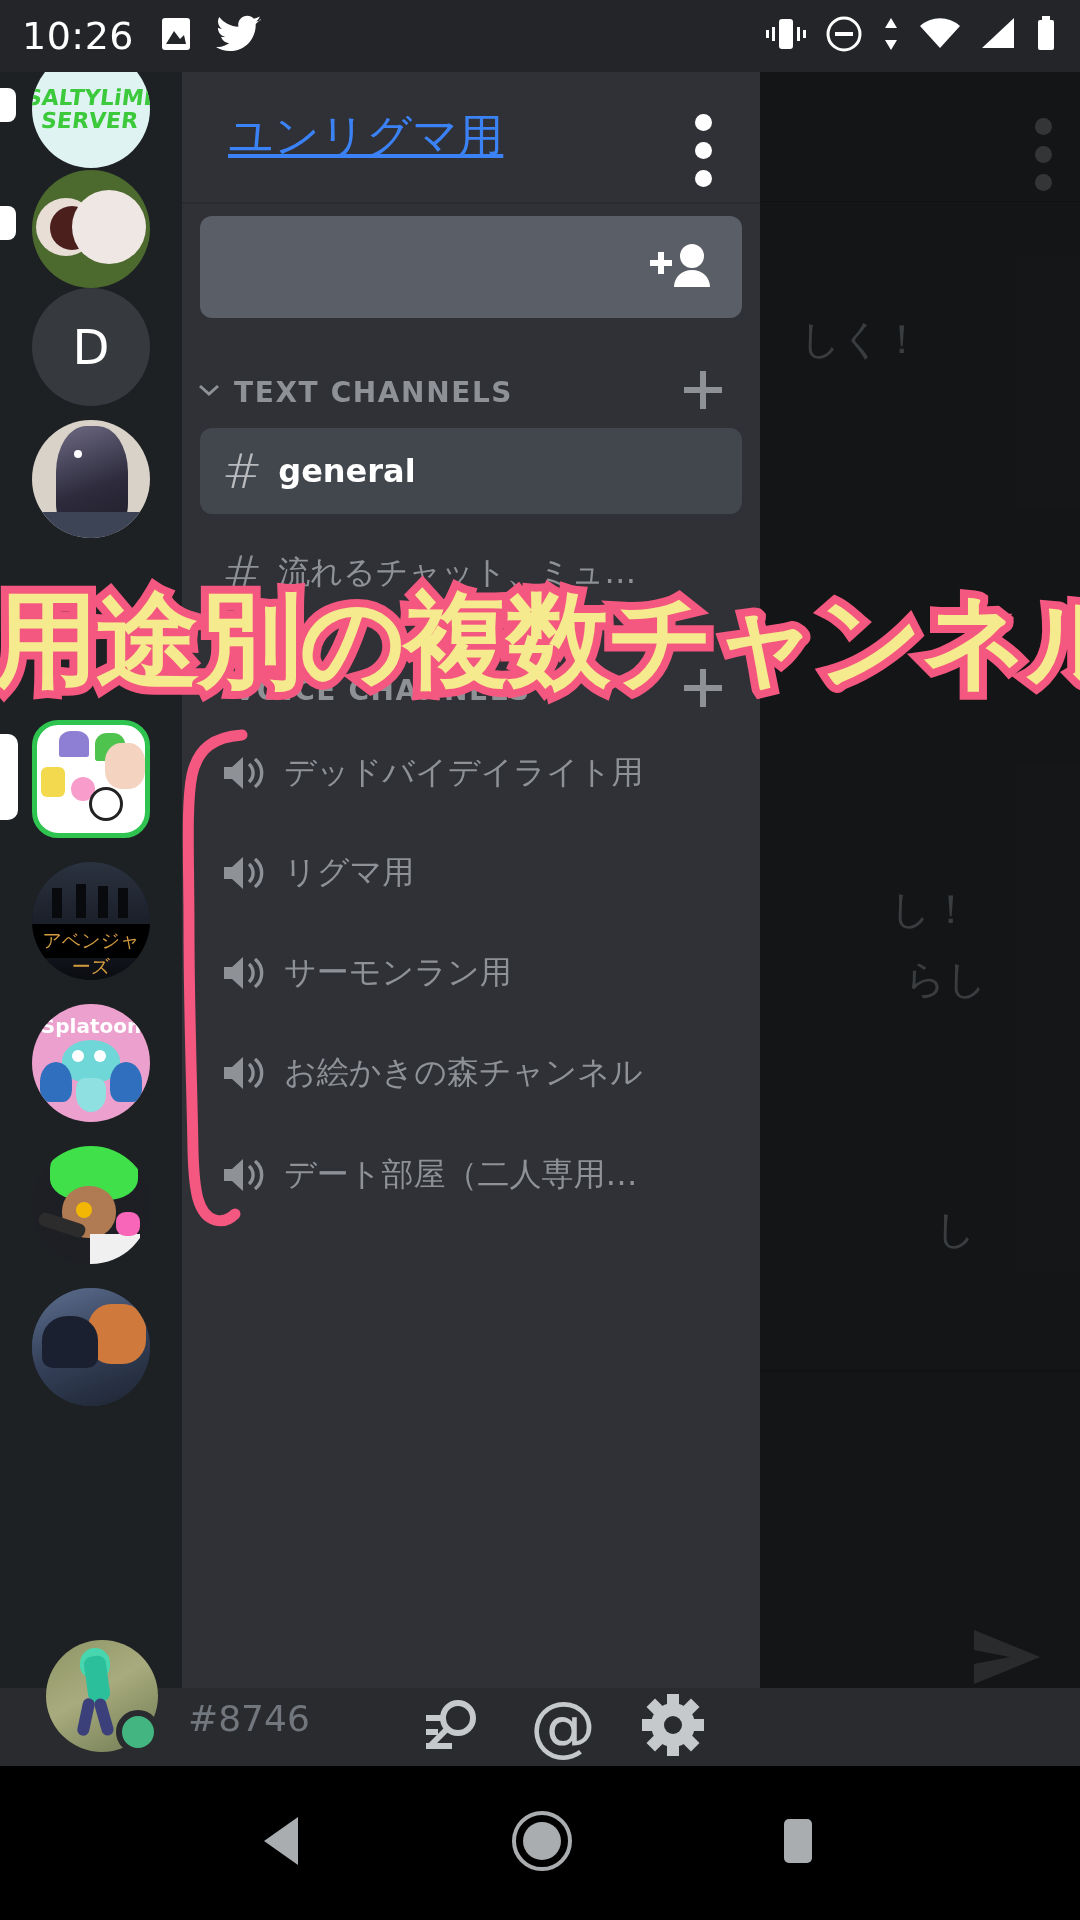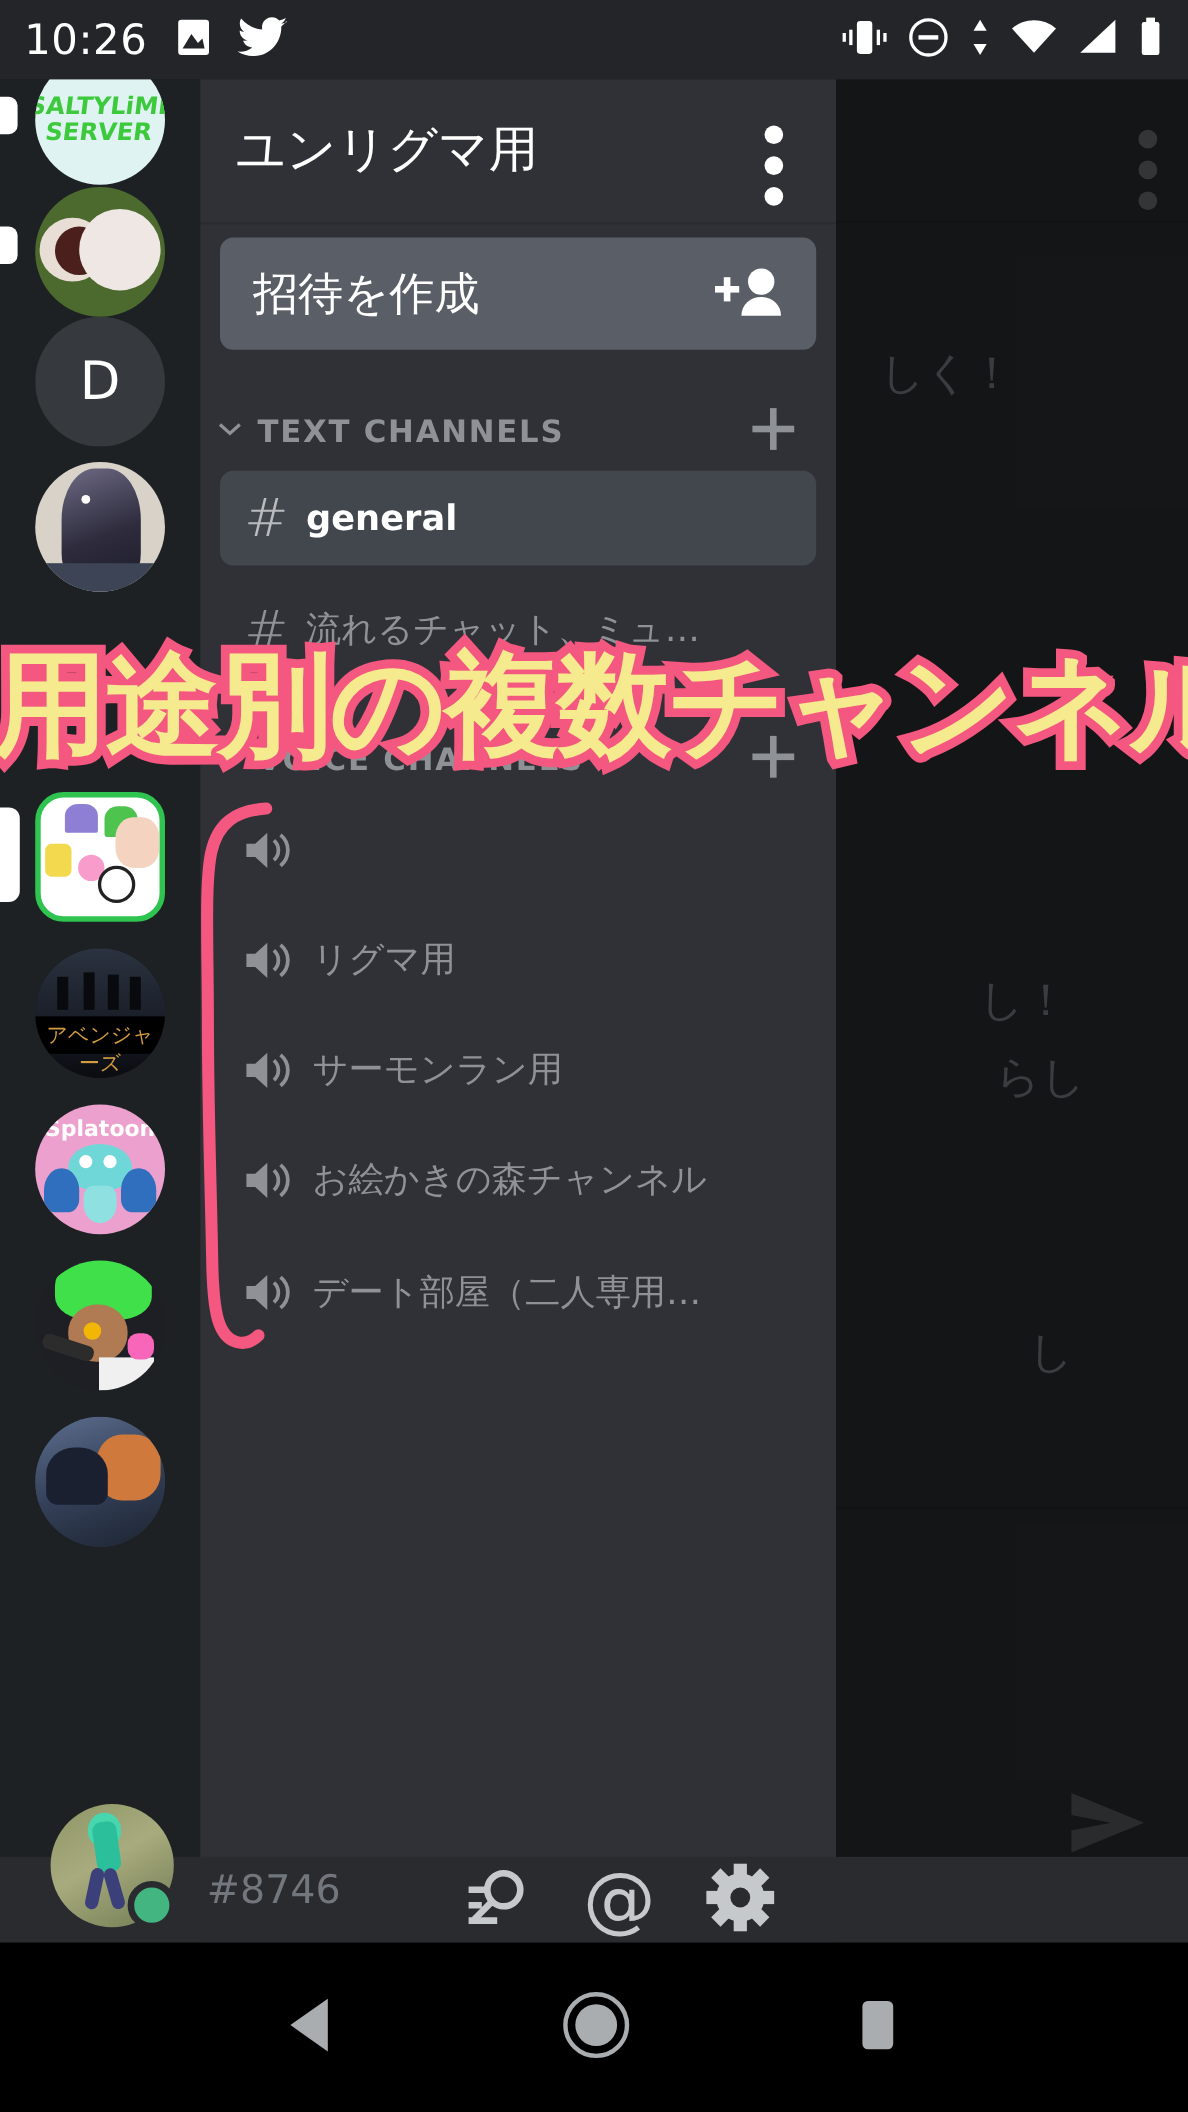--- a/index.html
+++ b/index.html
@@ -59,22 +59,22 @@
     background:#36393e; color:#fff; font-size:48px;
   }
 
   
   #drawer{
     position:absolute; left:182px; top:72px; width:578px; height:1694px;
     background:#2f3136; z-index:30;
   }
   #drawer-head{ position:absolute; left:0; top:0; width:578px; height:130px; }
   #server-name{
-    position:absolute; left:32px; top:34px; color:#ffffff; font-size:45px;
-    font-family:"DejaVu Sans","Liberation Sans",sans-serif; white-space:nowrap;
+    position:absolute; left:46px; top:34px; color:#3b82f6; font-size:45px;
+    font-family:"DejaVu Sans","Liberation Sans",sans-serif; white-space:nowrap;text-decoration:underline;
   }
   #drawer-kebab{ position:absolute; right:48px; top:42px; }
   #head-divider{ position:absolute; left:0; top:130px; width:578px; height:2px; background:#292b2f; }
 
   #invite-btn{
     position:absolute; left:18px; top:144px; width:542px; height:102px;
     background:#5a5e66; border-radius:12px;
     display:flex; align-items:center; padding:0 30px;
   }
   #invite-btn .lbl{ color:#fff; font-size:41px; }
@@ -257,21 +257,20 @@
       <div id="server-name">ユンリグマ用</div>
       <div id="drawer-kebab">
         <div class="kebab-dot"></div>
           <div class="kebab-dot"></div>
           <div class="kebab-dot" style="margin-bottom:0"></div>
       </div>
     </div>
     <div id="head-divider"></div>
 
     <div id="invite-btn">
-      <span class="lbl">招待を作成</span>
       <span class="ico">
         <svg width="62" height="48" viewBox="0 0 62 48">
           <rect x="0" y="19" width="22" height="6" fill="#fff"></rect>
             <rect x="8" y="11" width="6" height="22" fill="#fff"></rect>
           <circle cx="42" cy="15" r="12" fill="#fff"></circle>
           <path d="M24 46c0-10 8-17 18-17s18 7 18 17z" fill="#fff"></path>
         </svg>
       </span>
     </div>
 
@@ -316,20 +315,21 @@
     </div>
 
     <div class="chan" style="top:658px;">
       <span class="vico">
         <svg width="44" height="38" viewBox="0 0 44 38">
             <polygon points="2,13 10,13 21,3 21,35 10,25 2,25" fill="#8e9297"></polygon>
             <path d="M27 10a12 12 0 010 18" fill="none" stroke="#8e9297" stroke-width="3.4"></path>
             <path d="M33 5a18 18 0 010 28" fill="none" stroke="#8e9297" stroke-width="3.4"></path>
           </svg>
       </span>
+      <span class="cname">デッドバイデイライト用</span>
     </div>
 
     <div class="chan" style="top:758px;">
       <span class="vico">
         <svg width="44" height="38" viewBox="0 0 44 38">
             <polygon points="2,13 10,13 21,3 21,35 10,25 2,25" fill="#8e9297"></polygon>
             <path d="M27 10a12 12 0 010 18" fill="none" stroke="#8e9297" stroke-width="3.4"></path>
             <path d="M33 5a18 18 0 010 28" fill="none" stroke="#8e9297" stroke-width="3.4"></path>
           </svg>
       </span>

